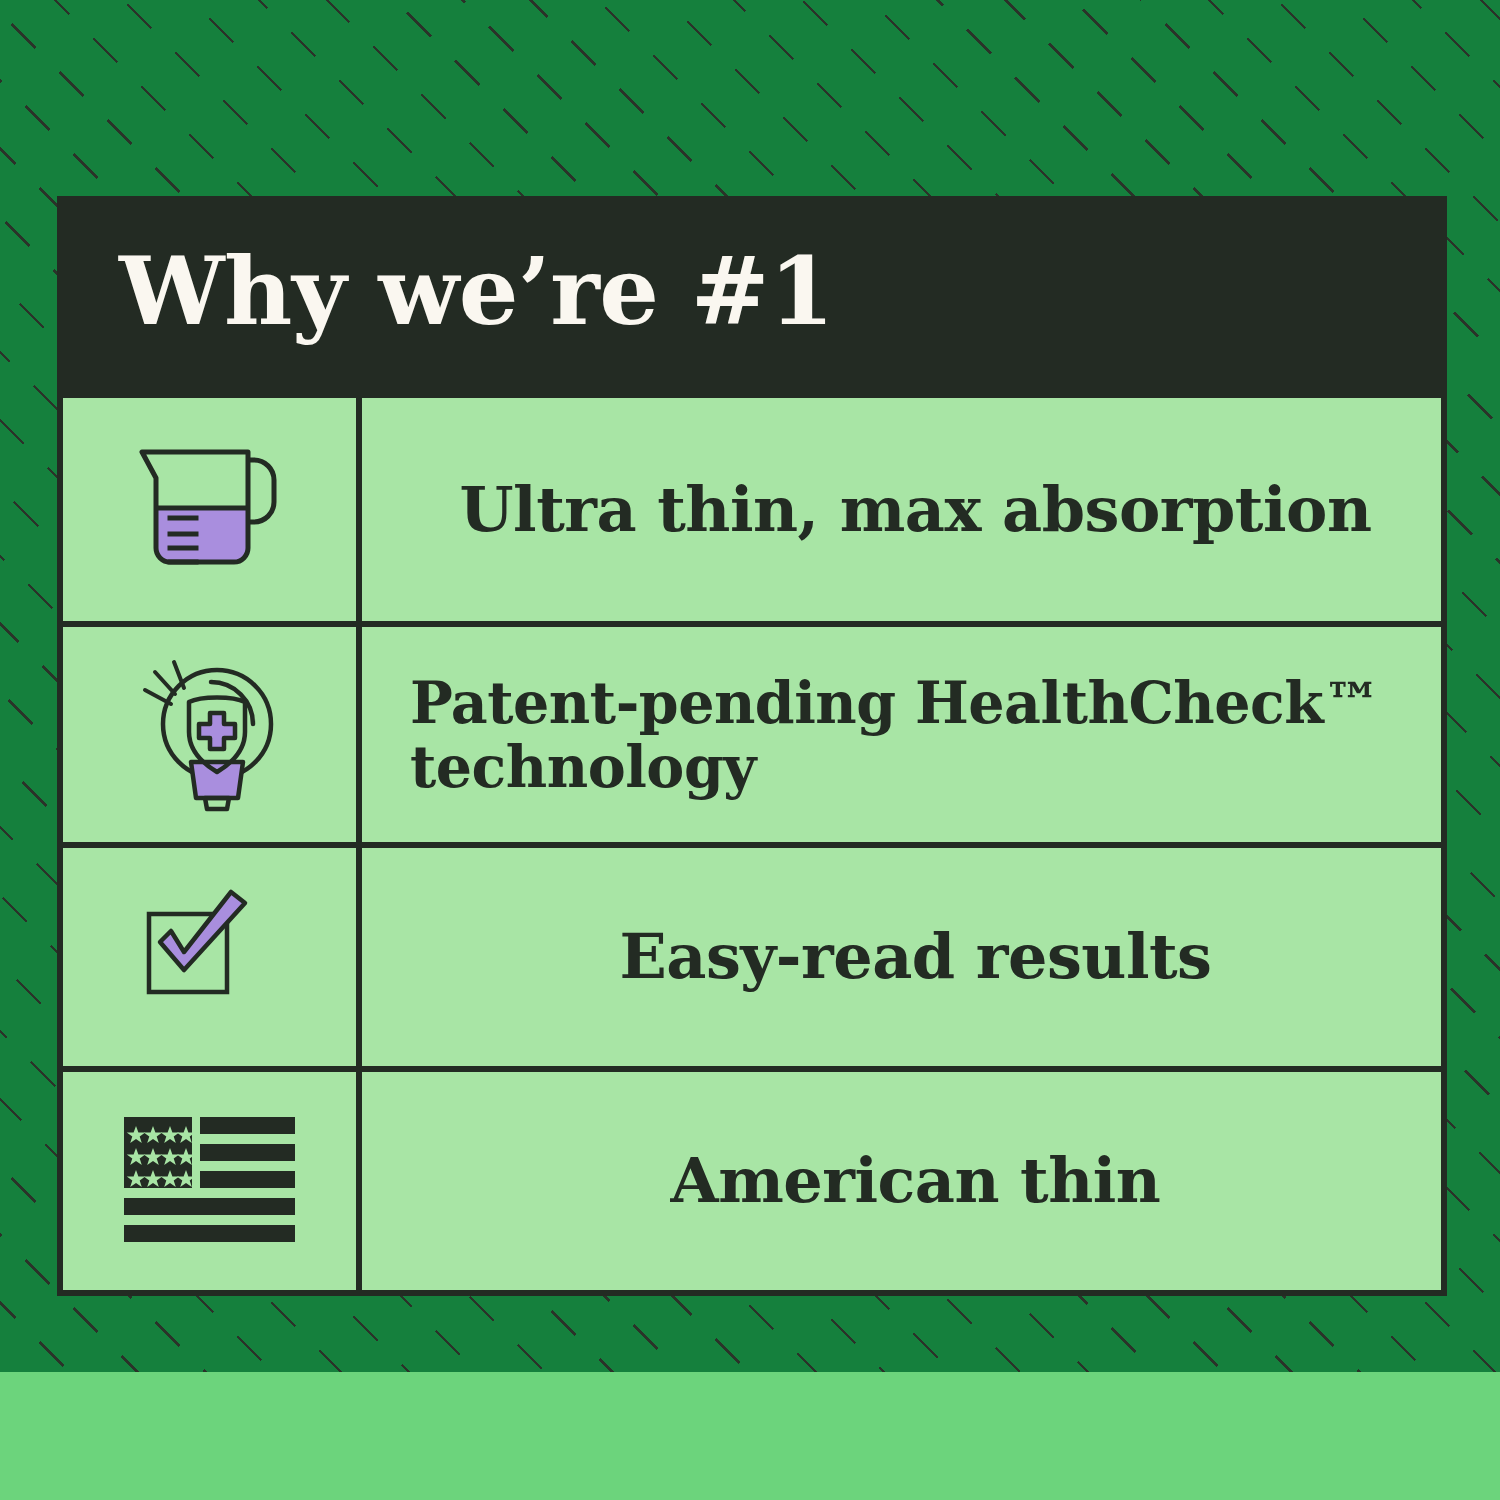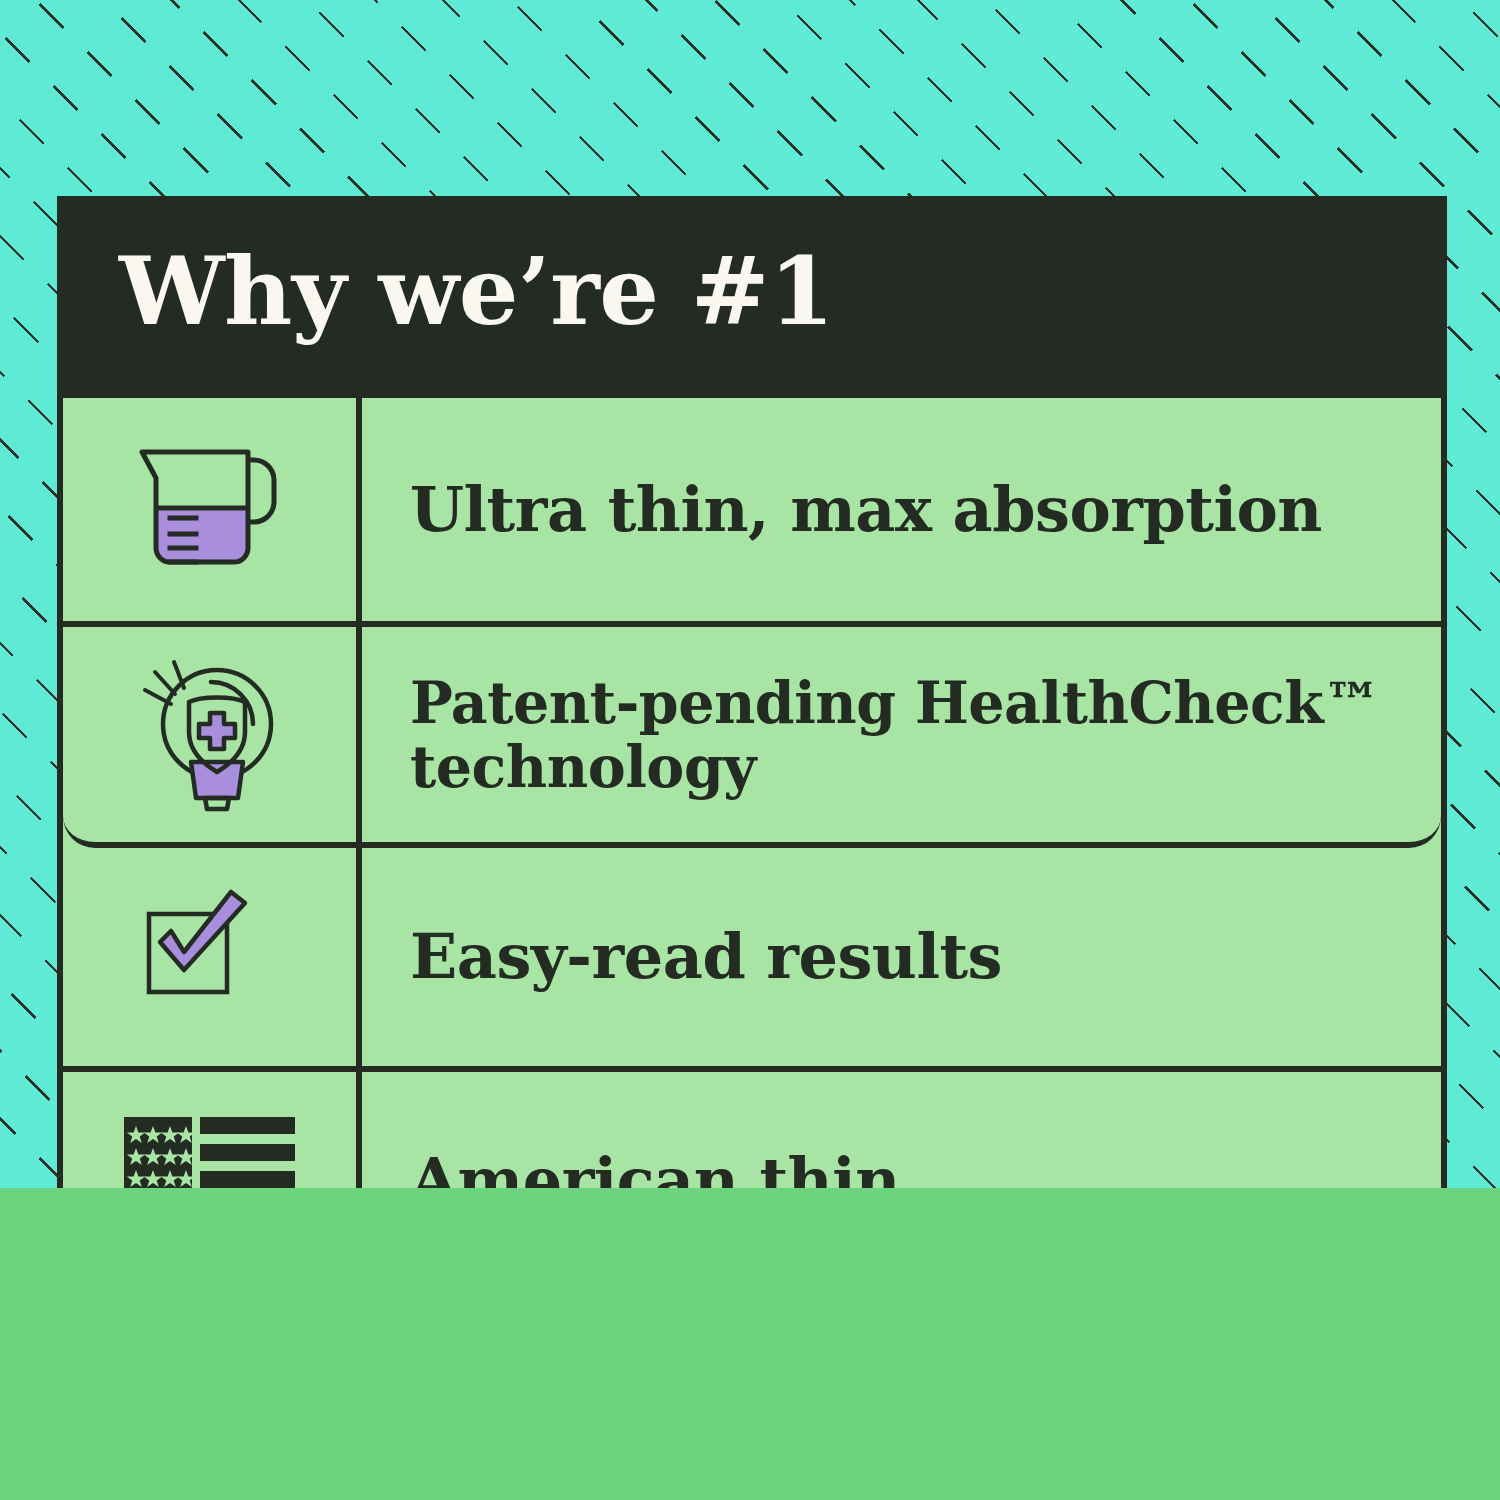--- a/index.html
+++ b/index.html
@@ -11,22 +11,22 @@
     height: 1500px;
     overflow: hidden;
     font-family: "DejaVu Serif", serif;
     background: #6CD47C;
   }
 
   
   #page {
     position: relative;
     width: 1500px;
-    height: 1188px;
-    background-color: #5eead4;
+    height: 1372px;
+    background-color: #15803d;
     overflow: hidden;
   }
   #hatch {
     position: absolute;
     inset: 0;
     background-image:
       repeating-linear-gradient(
         45deg,
         #2A3329 0px,
         #2A3329 2.4px,
@@ -93,39 +93,40 @@
   .row {
     display: flex;
     align-items: stretch;
     border-bottom: 6px solid #232B23;
     box-sizing: border-box;
     background: #A8E5A5;
   }
   .row:last-child { border-bottom: 0; }
 
   .row-1 { height: 231px; }
-  .row-2 { height: 222px; border-radius: 32px; }
+  .row-2 { height: 222px; }
   .row-3 { height: 225px; }
   .row-4 { height: 220px; }
 
   .icon-cell {
     width: 299px;
     flex: 0 0 299px;
     border-right: 6px solid #232B23;
     box-sizing: border-box;
     display: flex;
     align-items: center;
     justify-content: center;
   }
   .text-cell {
     flex: 1 1 auto;
     box-sizing: border-box;
     display: flex;
     align-items: center;
     padding: 0 20px 0 48px;
+    justify-content: center;
   }
   .text-cell .label {
     font-family: "DejaVu Serif", serif;
     font-weight: 700;
     color: #232B23;
     font-size: 62px;
     line-height: 1.12;
     letter-spacing: -0.5px;
   }
   .row-2 .text-cell .label { font-size: 57px; }

